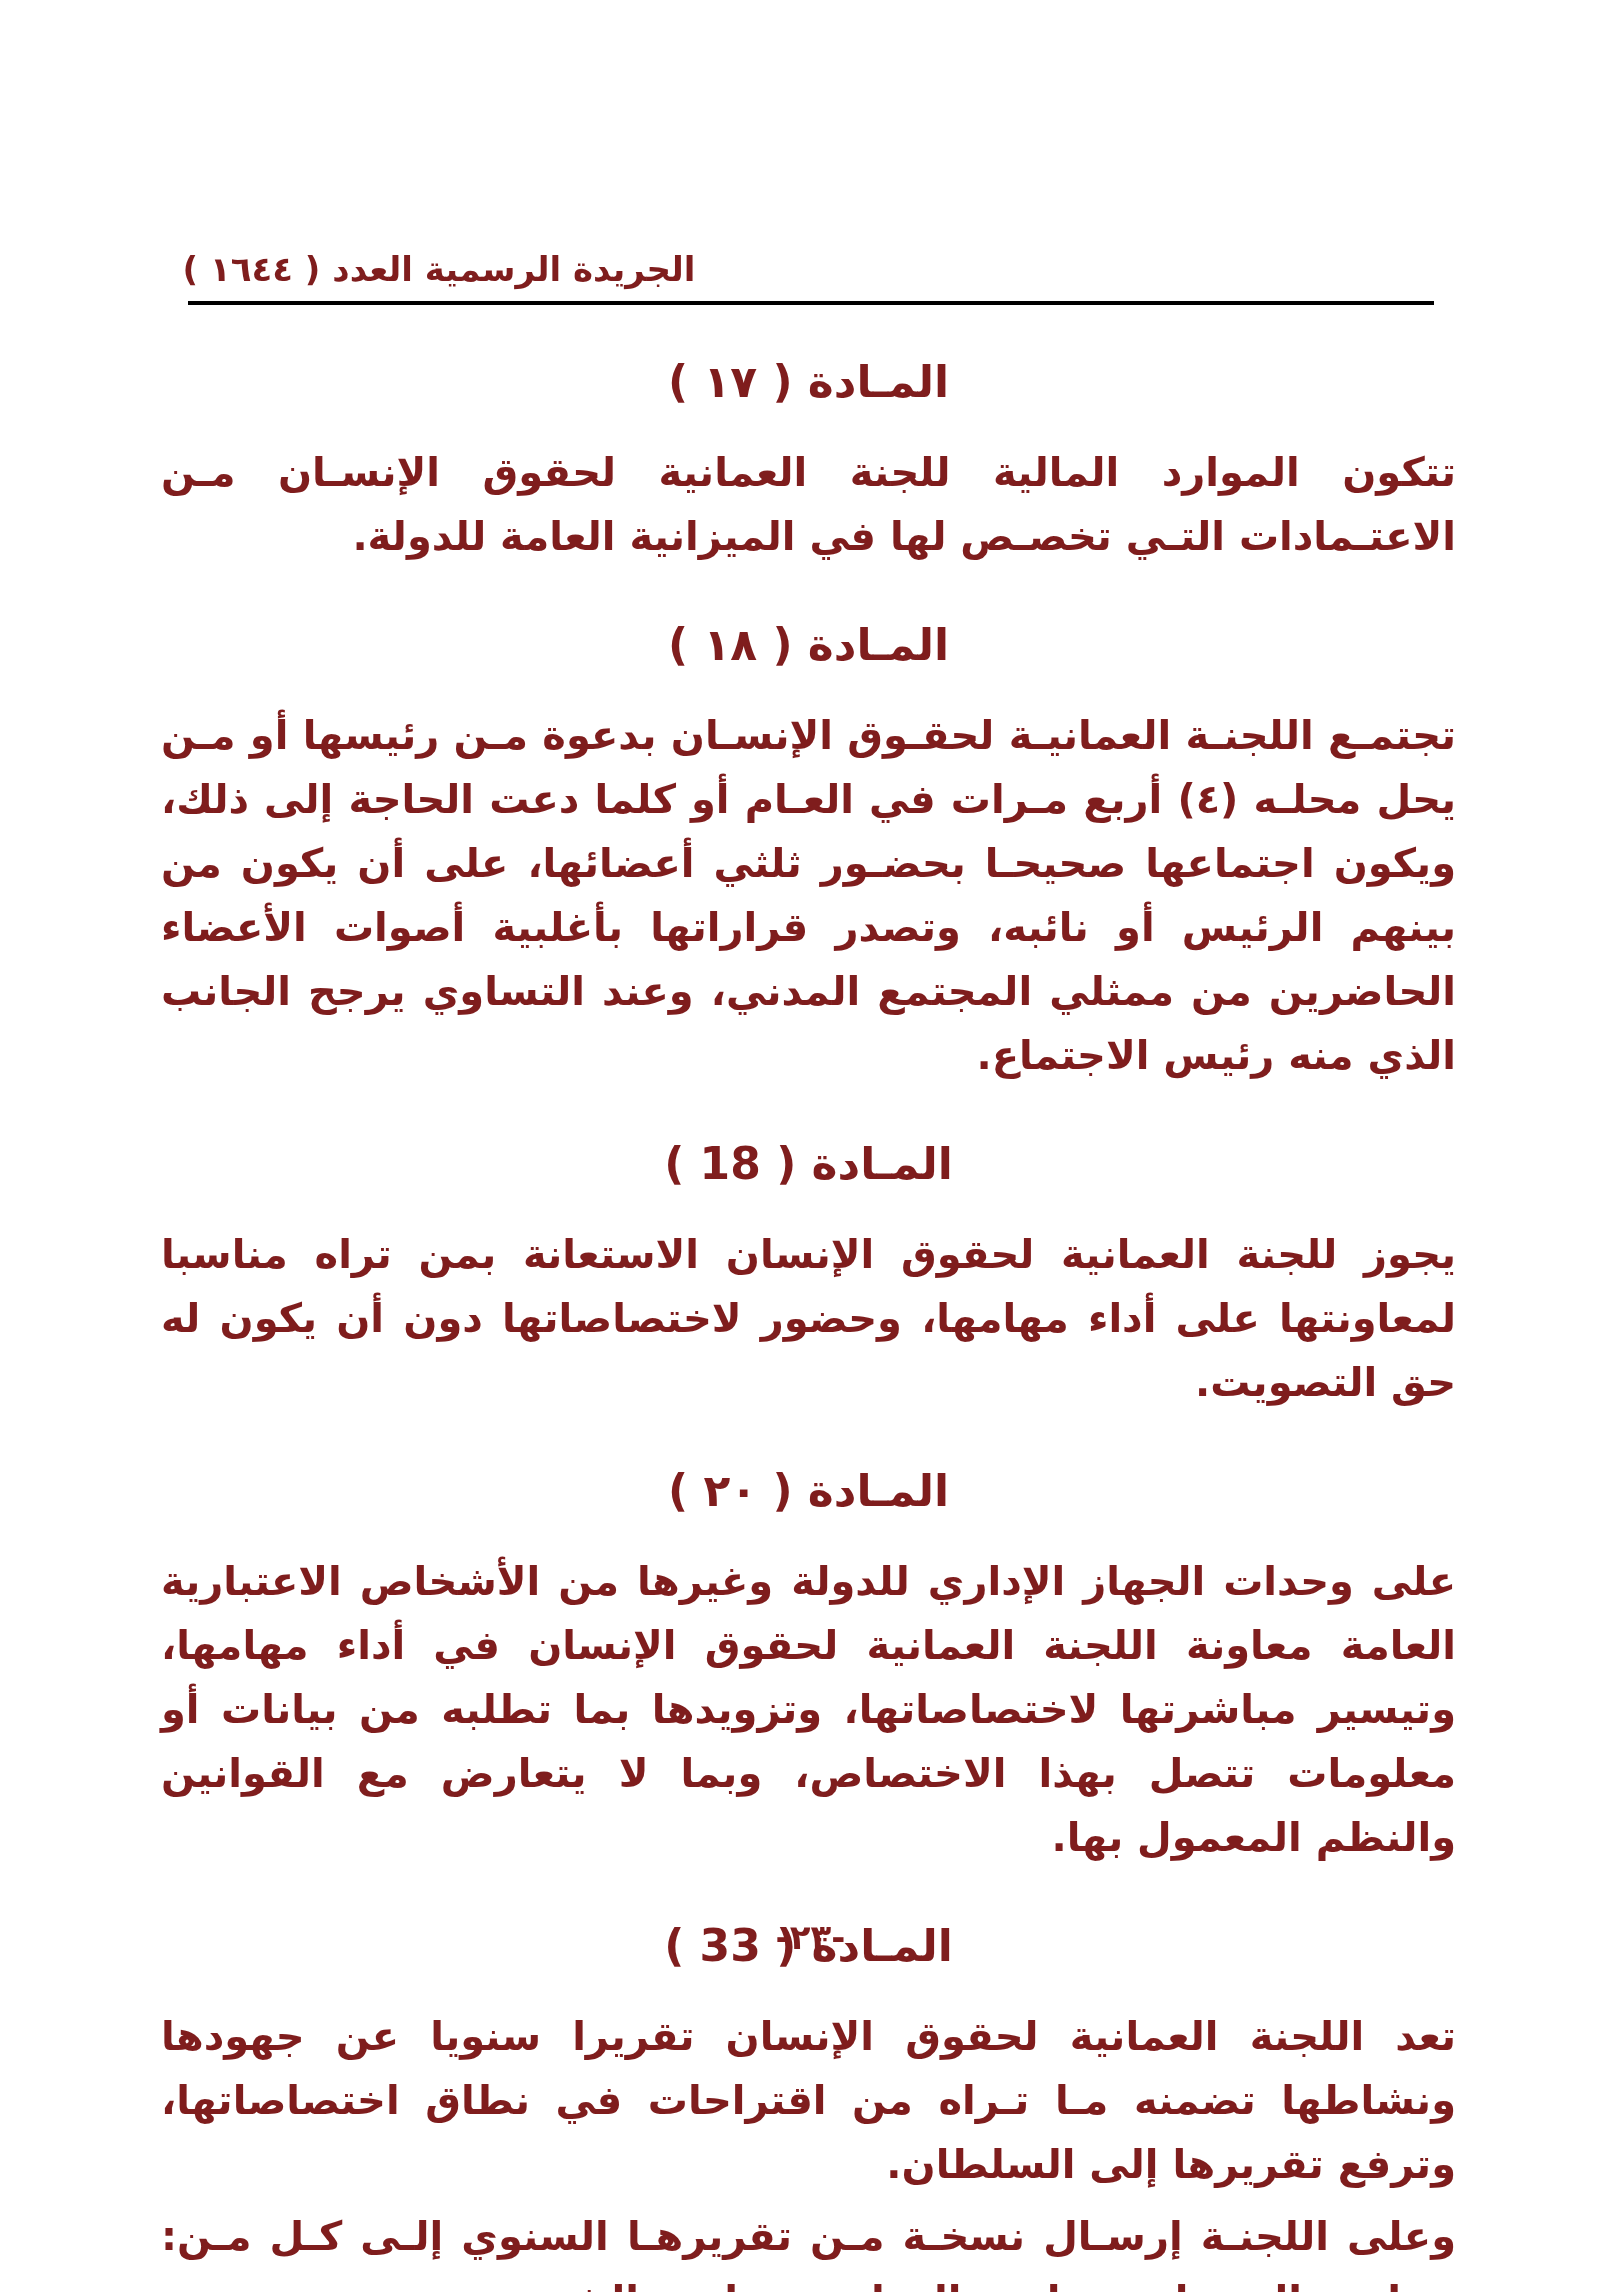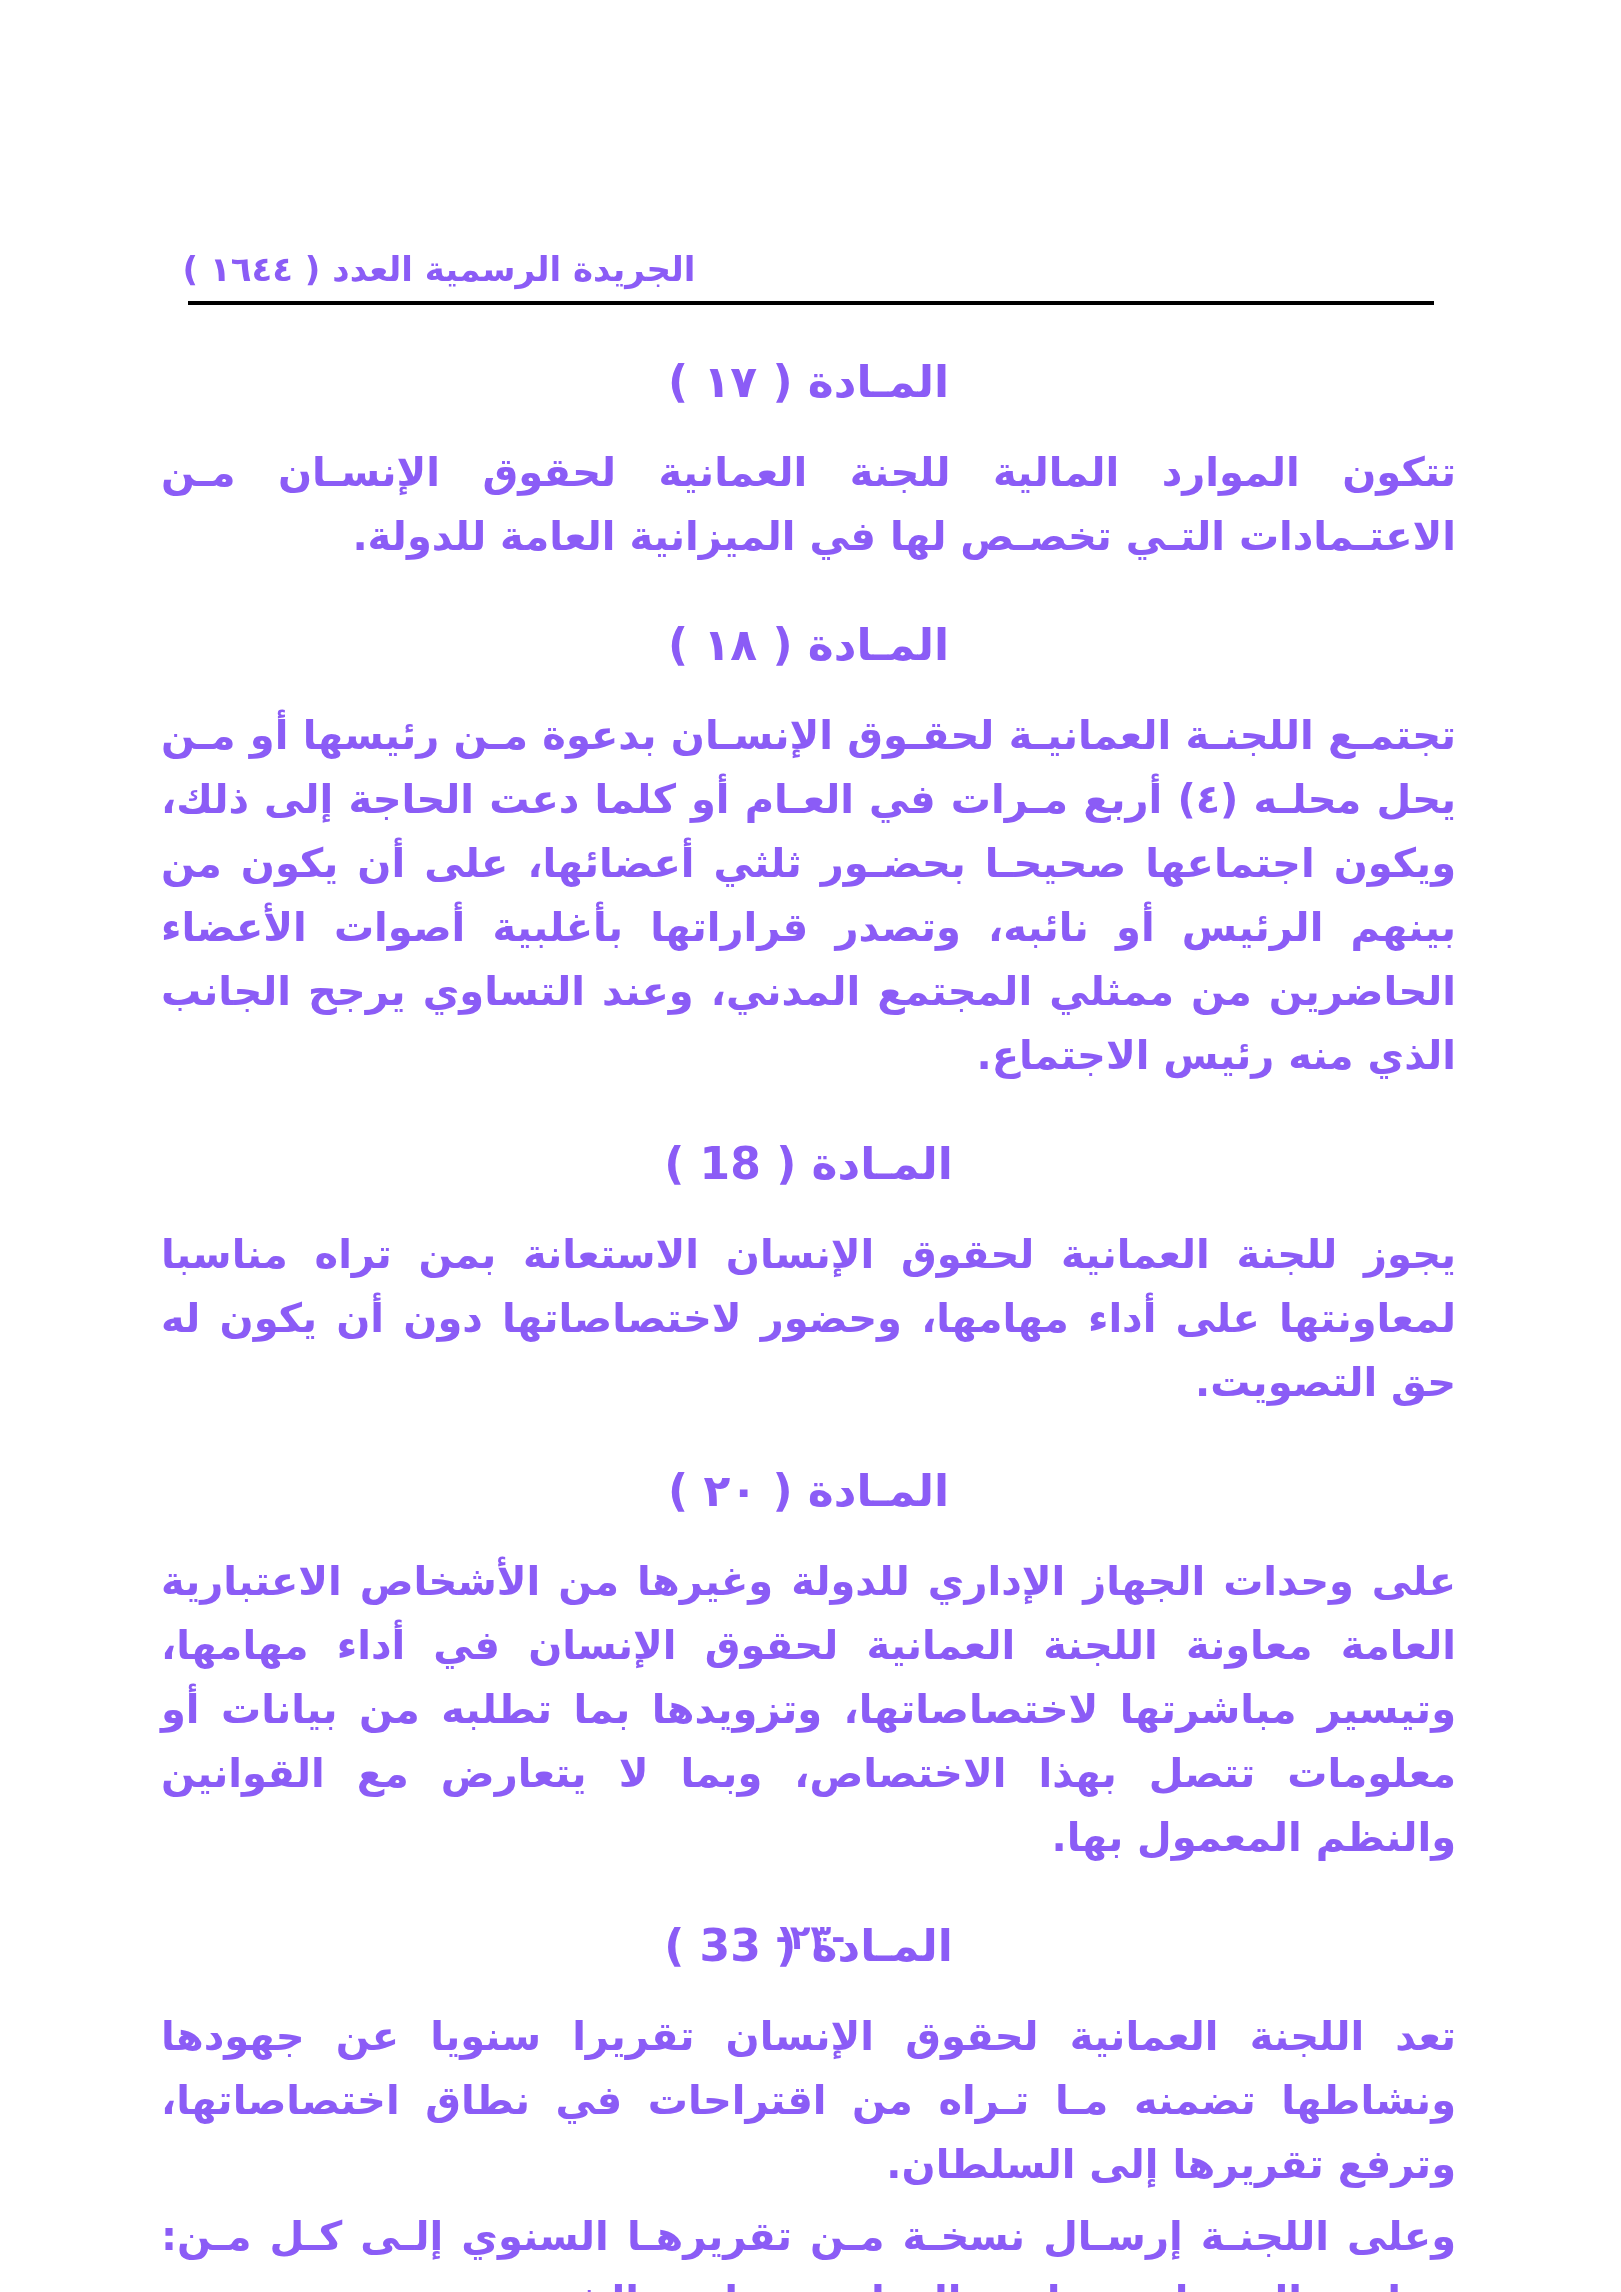--- a/index.html
+++ b/index.html
@@ -6,21 +6,21 @@
     margin: 0;
     padding: 0;
     background: #ffffff;
   }
   .page {
     position: relative;
     width: 1621px;
     height: 2293px;
     margin: 0 auto;
     background: #ffffff;
-    color: #8b5cf6;
+    color: #7f1d1d;
     font-family: "DejaVu Sans", sans-serif;
     font-weight: bold;
     direction: rtl;
     box-sizing: border-box;
     padding: 247px 165px 0 161px;
     overflow: hidden;
   }
   
   .gazette-header {
     direction: rtl;

